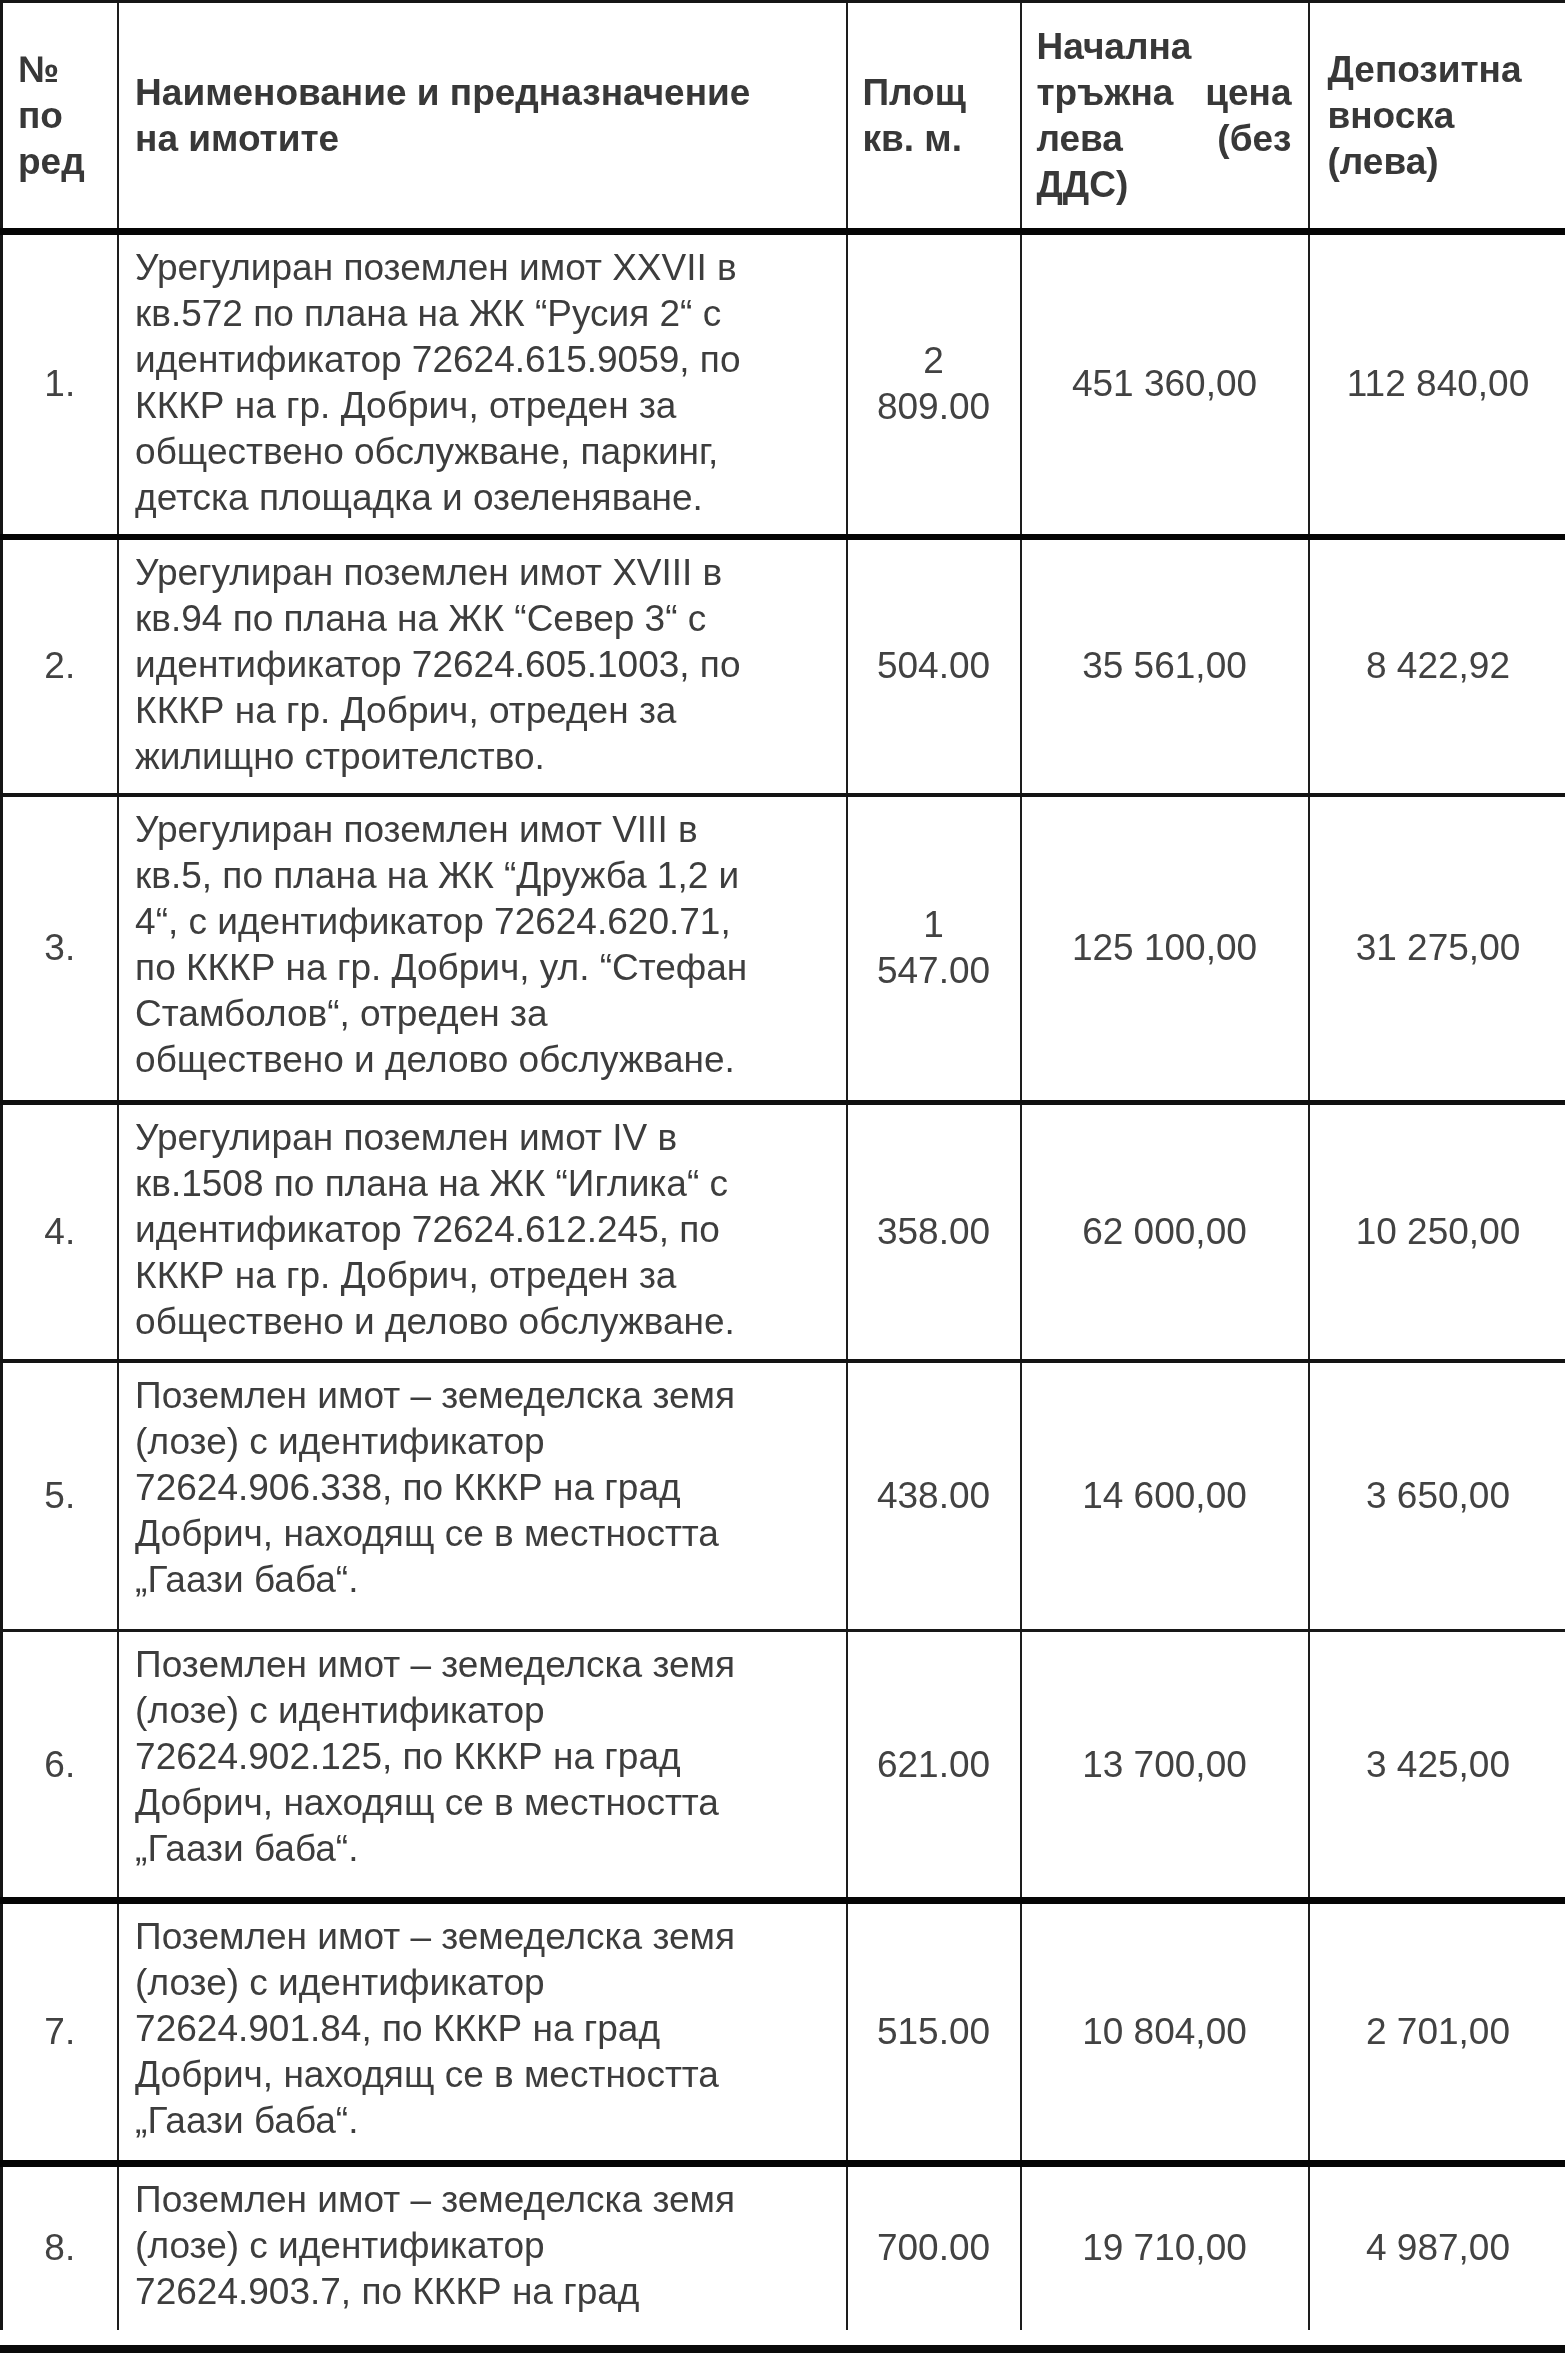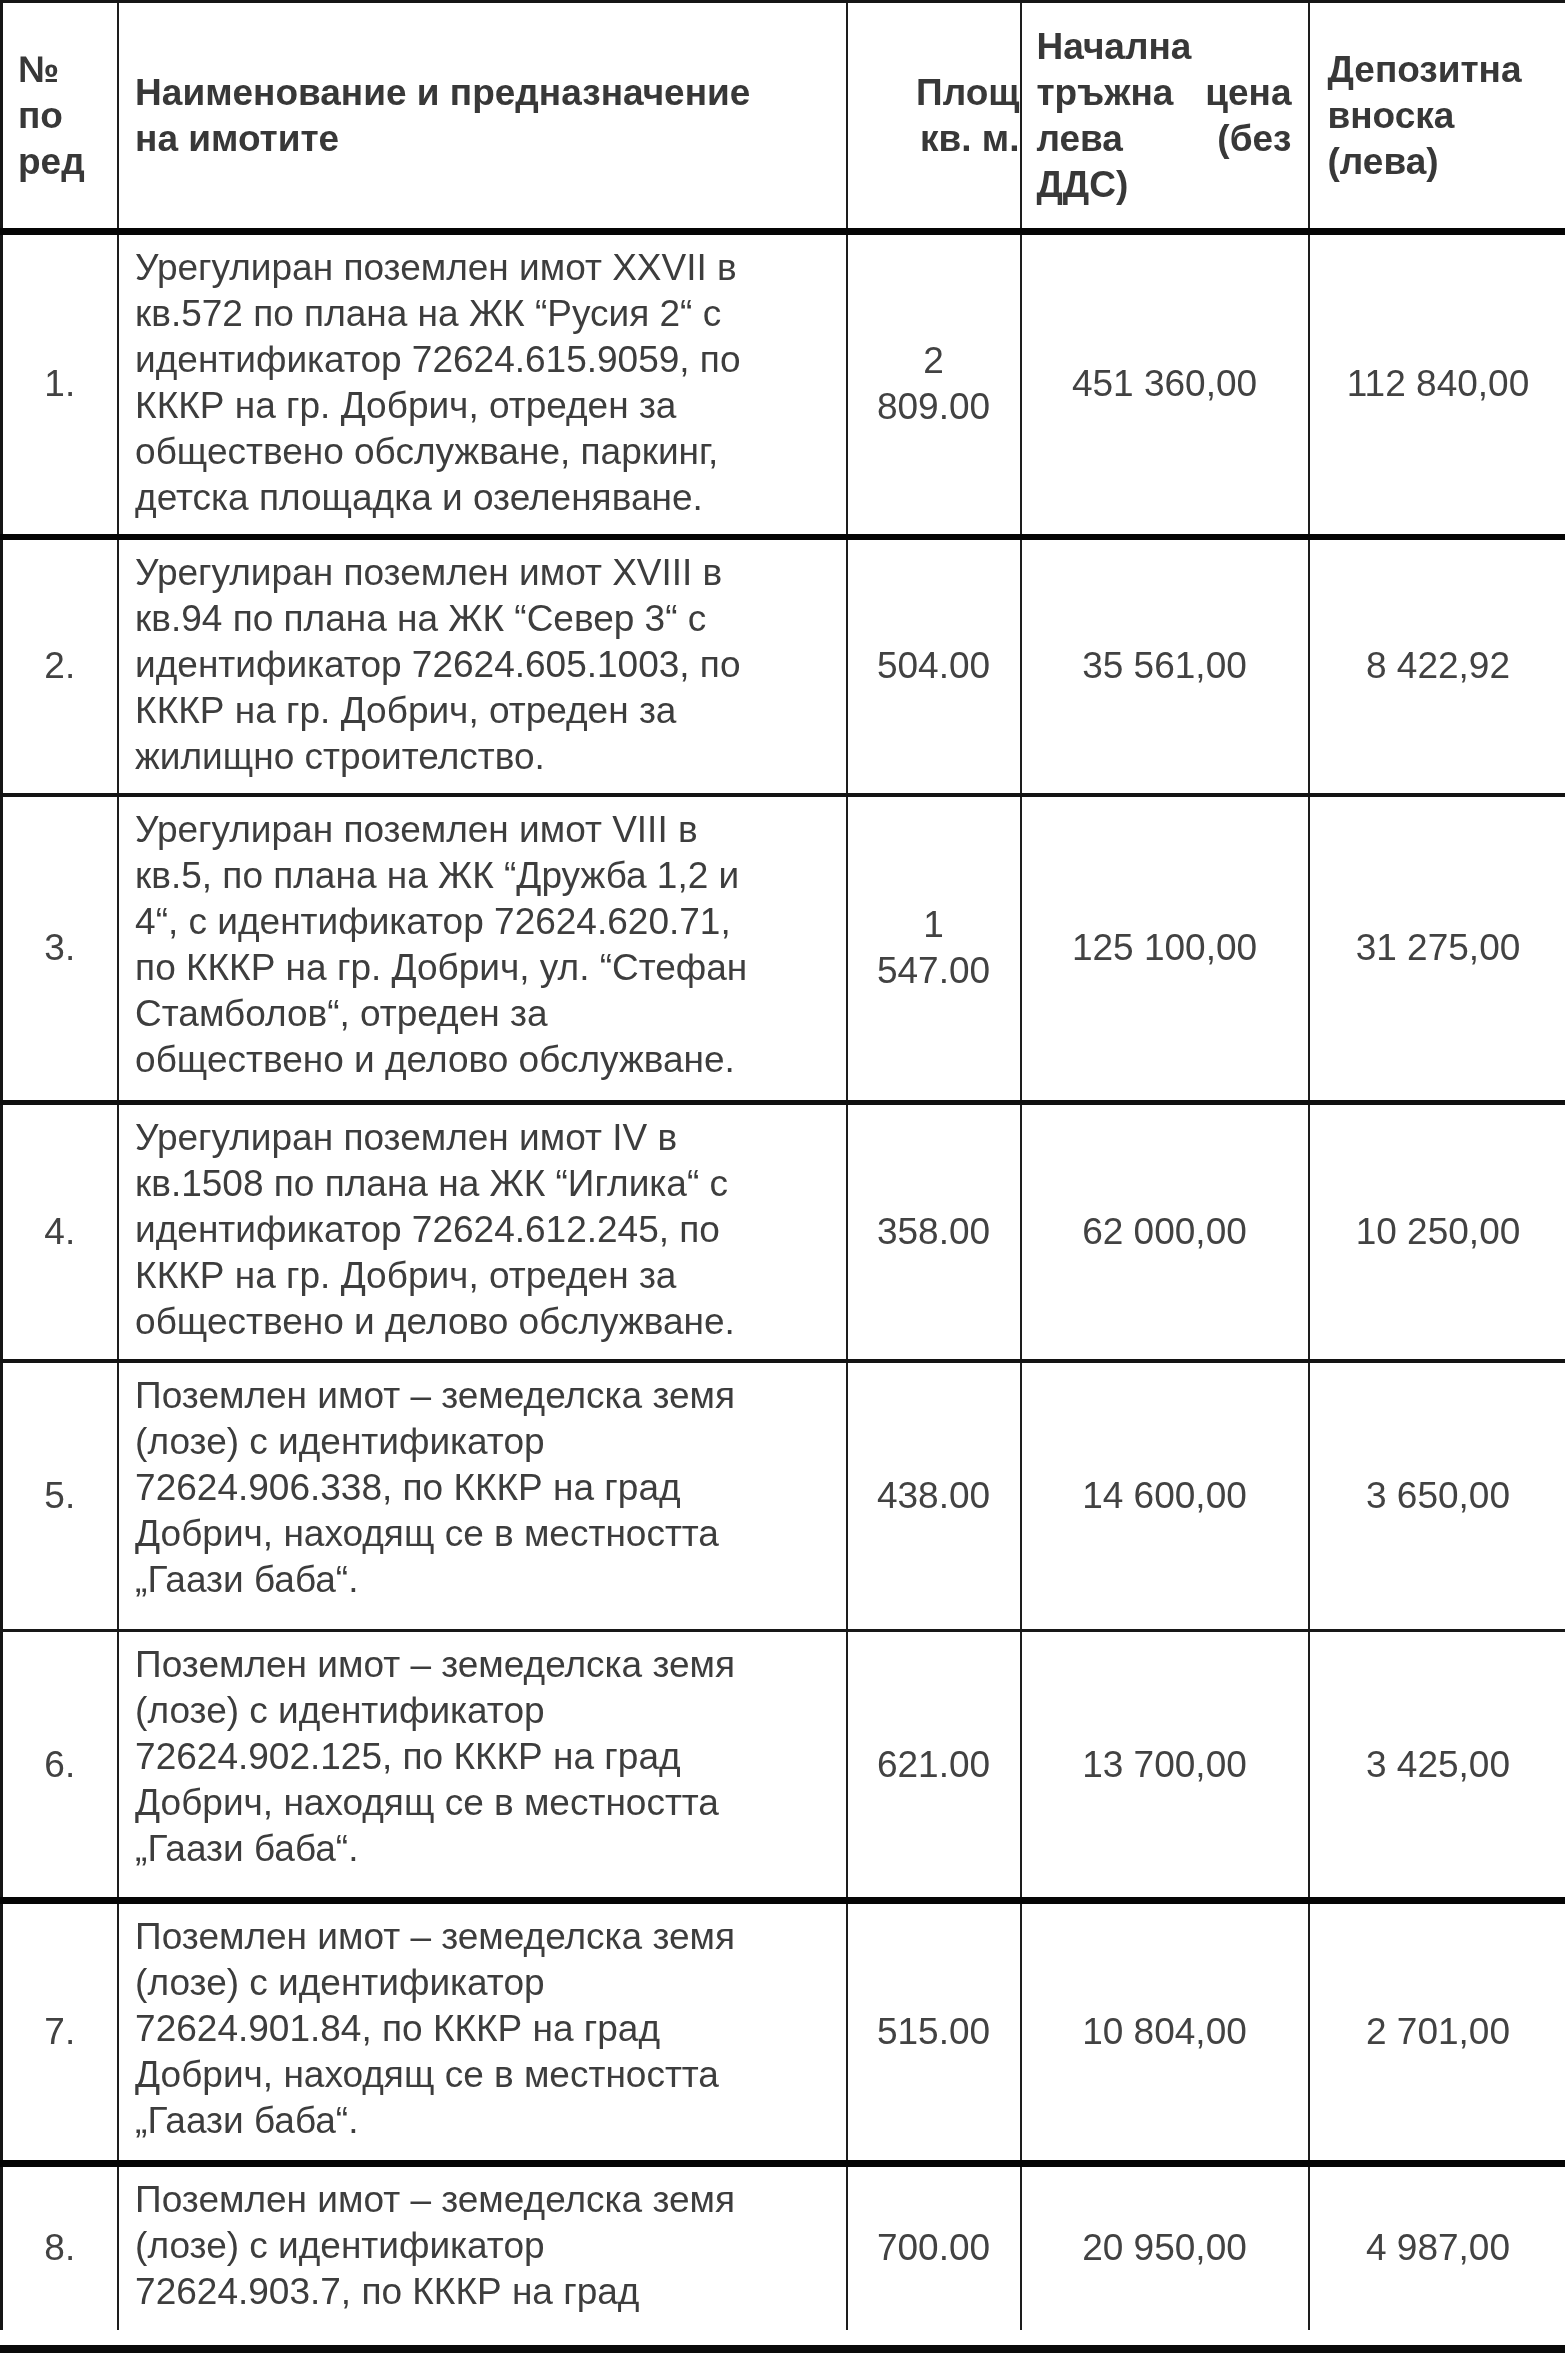--- a/index.html
+++ b/index.html
@@ -42,21 +42,21 @@
   thead tr { height: 230px; }
   th {
     font-weight: bold;
     color: #383838;
     text-align: left;
     vertical-align: middle;
     white-space: pre-line;
   }
   th.h-num     { padding-left: 15px; }
   th.h-name    { padding-left: 16.6px; }
-  th.h-area    { padding-left: 31px; text-align: right; }
+  th.h-area    { padding-left: 15px; }
   th.h-price   { padding-left: 15px; padding-right: 16px; white-space: normal; text-align: justify; }
   th.h-deposit { padding-left: 18px; }
 
   
   tbody tr:nth-child(1) { height: 305px; }
   tbody tr:nth-child(2) { height: 258px; }
   tbody tr:nth-child(3) { height: 308px; }
   tbody tr:nth-child(4) { height: 258px; }
   tbody tr:nth-child(5) { height: 270px; }
   tbody tr:nth-child(6) { height: 270px; }
@@ -208,20 +208,20 @@
         <td class="cell-area">515.00</td>
         <td class="cell-price">10 804,00</td>
         <td class="cell-deposit">2 701,00</td>
       </tr>
       <tr>
         <td class="cell-num">8.</td>
         <td class="cell-name">Поземлен имот – земеделска земя
 (лозе) с идентификатор
 72624.903.7, по КККР на град</td>
         <td class="cell-area">700.00</td>
-        <td class="cell-price">20 950,00</td>
+        <td class="cell-price">19 710,00</td>
         <td class="cell-deposit">4 987,00</td>
       </tr>
     </tbody>
   </table>
   <div class="bottom-cut"></div>
 </div>
 
 
 </body></html>

